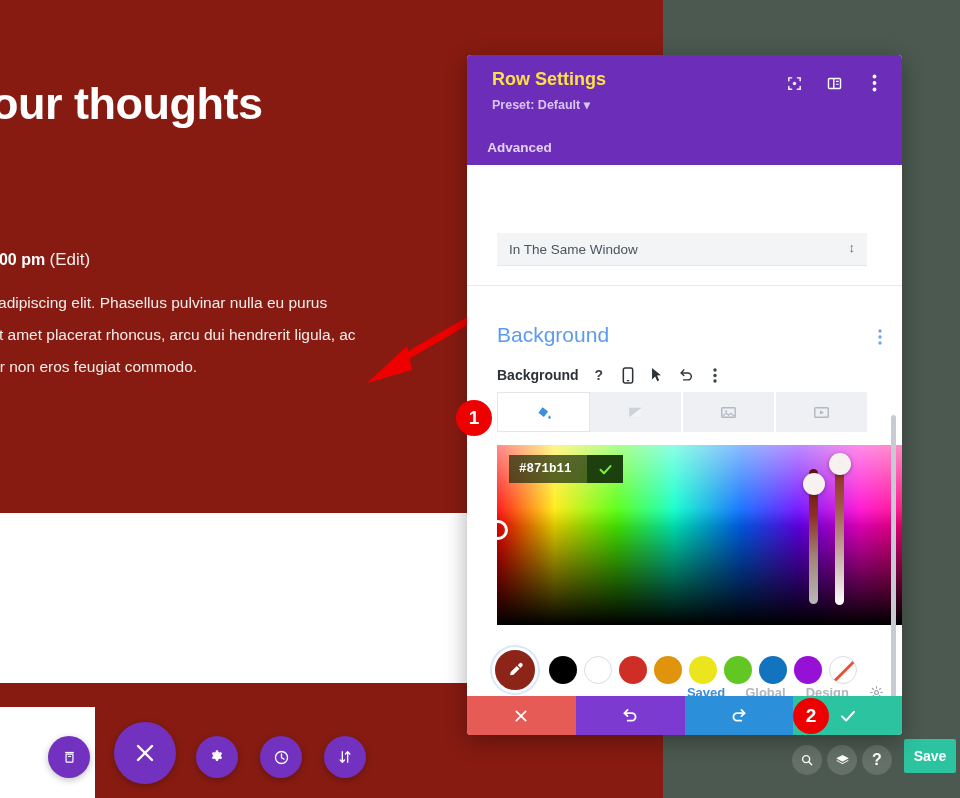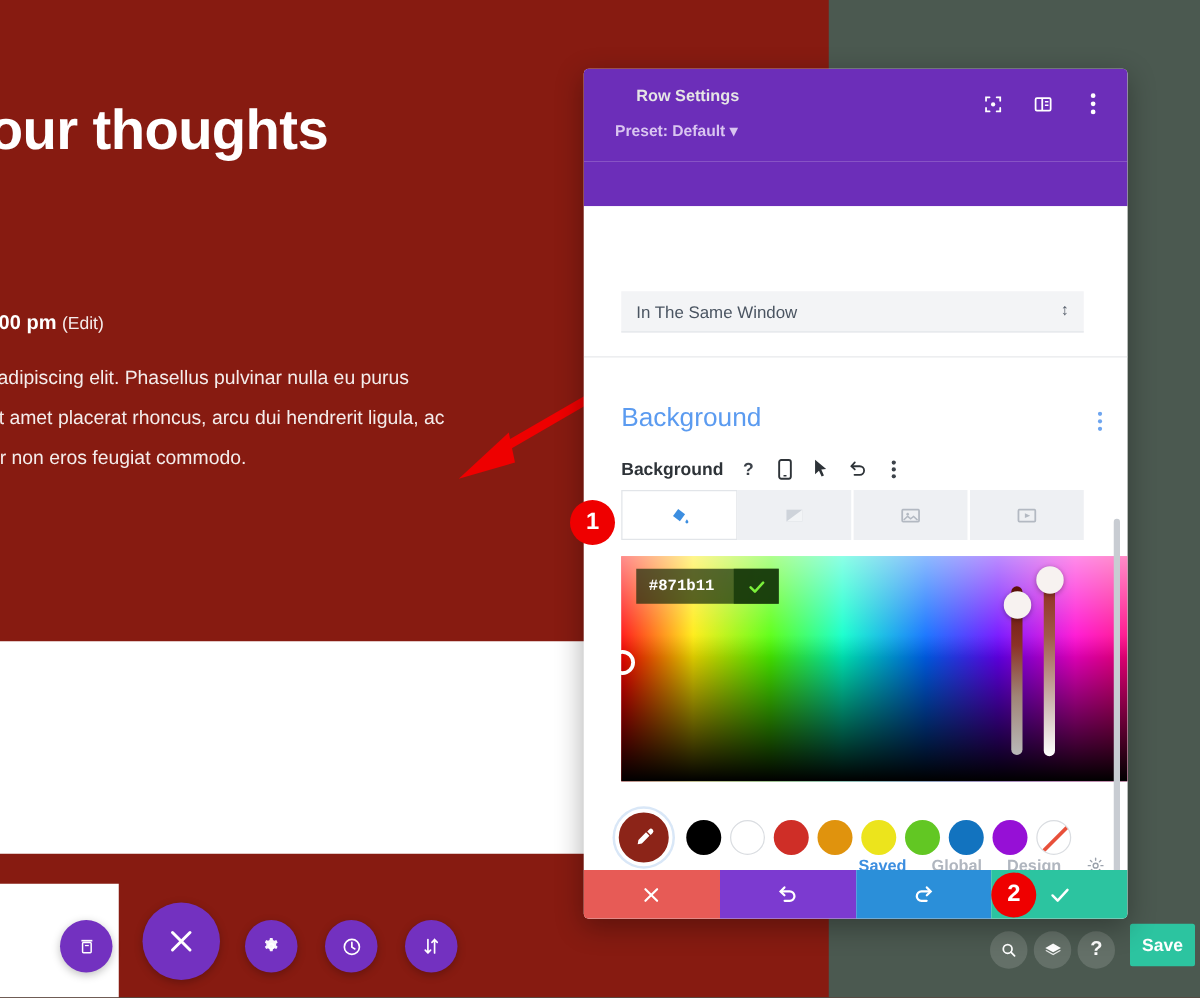--- a/index.html
+++ b/index.html
@@ -46,21 +46,21 @@
   }
   .page-meta {
     position: absolute;
     left: -34px;
     top: 250px;
     color: #ffffff;
     font-size: 16px;
     white-space: nowrap;
   }
   .page-meta b { font-weight: bold; }
-  .page-meta .edit { font-size: 14px; opacity: .92; font-weight: normal; }
+  .page-meta .edit { font-size: 17px; opacity: .92; font-weight: normal; }
   .page-body {
     position: absolute;
     left: -70px;
     top: 287px;
     width: 540px;
     color: #f4eceb;
     font-size: 15.5px;
     line-height: 32px;
     white-space: nowrap;
   }
@@ -124,21 +124,21 @@
     box-shadow: 0 6px 22px rgba(0,0,0,.32);
     overflow: hidden;
   }
   .modal-head {
     background: #6c2eb9;
     height: 74px;
     position: relative;
   }
   .modal-title {
     position: absolute; left: 25px; top: 14px;
-    color:#e5e5e5; font-size: 13px; font-weight: bold; margin-left: 17px;
+    color:#fde047; font-size: 18px; font-weight: bold;
   }
   .modal-preset {
     position: absolute; left: 25px; top: 42px;
     color: #d9c5f0; font-size: 12.5px; font-weight: bold;
   }
   .head-icons { position: absolute; right: 18px; top: 18px; display:flex; align-items:center; gap: 20px; }
   .head-icon { color:#fff; display:flex; align-items:center; justify-content:center; width:20px; height:20px; }
 
   .modal-tabs { height: 36px; background: #6c2eb9; display: flex; }
   .modal-tab {
@@ -394,20 +394,23 @@
           <svg width="5" height="18" viewBox="0 0 5 18" fill="#fff">
             <circle cx="2.5" cy="2.5" r="1.9"></circle>
               <circle cx="2.5" cy="9" r="1.9"></circle>
               <circle cx="2.5" cy="15.5" r="1.9"></circle>
           </svg>
         </div>
       </div>
     </div>
 
     <div class="modal-tabs">
+      <div class="modal-tab">
+        <span>Advanced</span>
+      </div>
     </div>
 
     <div class="modal-body">
 
       <div class="select-row">
         <div class="select-box">
           <span>In The Same Window</span>
           <span class="select-caret">↕</span>
         </div>
       </div>

